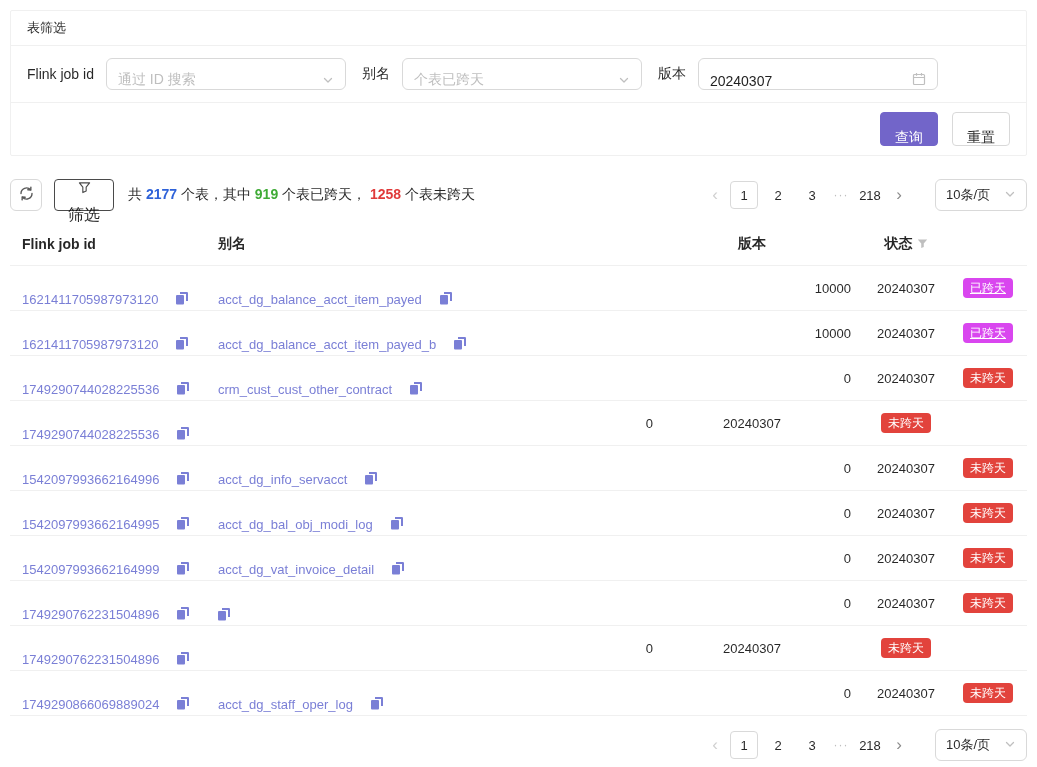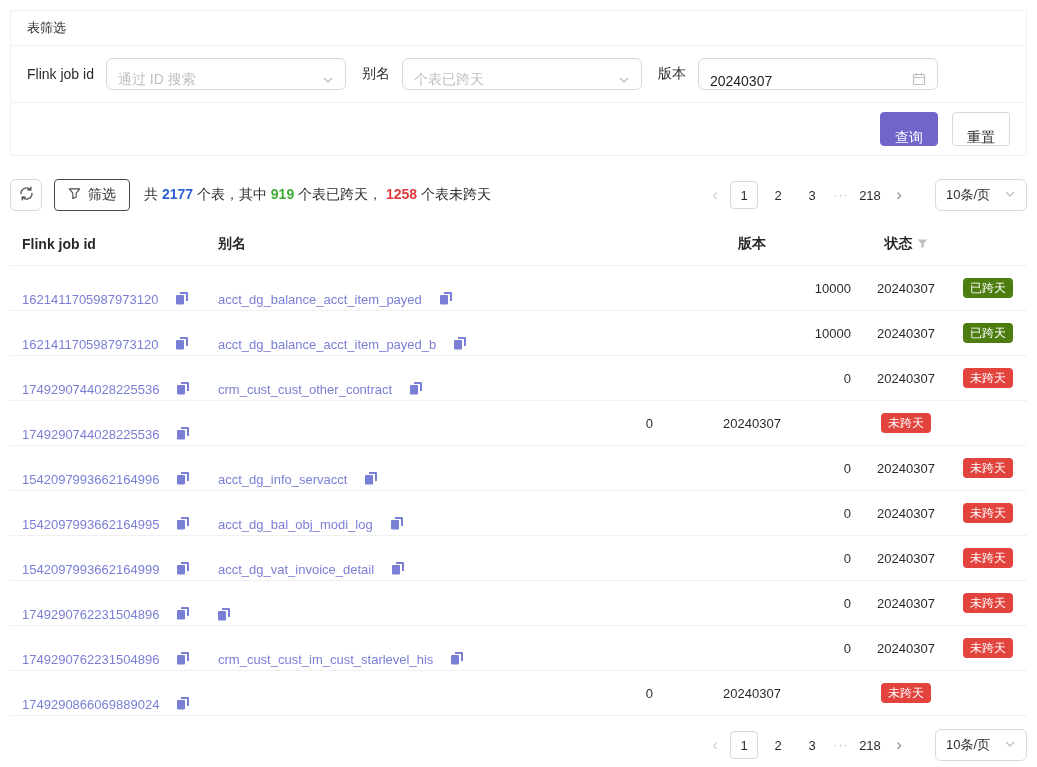--- a/index.html
+++ b/index.html
@@ -38,22 +38,22 @@
 
   
   .toolbar { display: flex; align-items: center; margin-top: 23px; }
   .icon-btn {
     width: 32px; height: 32px; border: 1px solid #d9d9d9; border-radius: 6px;
     background: #fff; display: flex; align-items: center; justify-content: center; cursor: pointer;
   }
   .filter-btn {
     margin-left: 12px; height: 32px; padding: 0 13px;
     border: 1px solid #4a4a4a; border-radius: 4px; background: #fff;
-    display: flex; align-items: center; gap: 7px; font-size: 14px;
-    cursor: pointer; font-family: inherit; color: rgba(0,0,0,.85);
+    display: flex; align-items: center; gap: 7px; font-size: 16px;
+    cursor: pointer; font-family: inherit; color: rgba(0,0,0,.85); flex-direction: column;
   }
   .summary { margin-left: 14px; white-space: nowrap; }
   .num { font-weight: 700; }
   .num-blue { color: #2e62d9; }
   .num-green { color: #3fab36; }
   .num-red { color: #e03a3a; }
 
   
   .pagination { display: flex; align-items: center; margin-left: auto; }
   .page-arrow {
@@ -91,21 +91,21 @@
   .th-version, .cell-version { text-align: center; }
   .th-status, .cell-status { display: flex; justify-content: center; align-items: center; gap: 4px; }
   .cell-id, .cell-alias { display: flex; align-items: flex-start; gap: 18px; overflow: hidden; margin-top: 23px; }
   .link { color: #7a7fd6; cursor: pointer; white-space: nowrap; }
   .copy-btn { display: inline-flex; cursor: pointer; flex: none; }
   .cell-priority, .cell-version { color: rgba(0,0,0,.85); }
   .badge {
     display: inline-block; padding: 2px 7px; border-radius: 4px;
     font-size: 12px; color: #fff; line-height: 16px; white-space: nowrap;
   }
-  .badge.success { background: #4d7c0f; }
+  .badge.success { background: #d946ef; text-decoration: underline; }
   .badge.danger { background: #e2433c; }
 
   .bottom-bar { display: flex; justify-content: flex-end; margin-top: 13px; padding-bottom: 10px; }
 </style>
 </head>
 <body>
 
 <div class="page">
 
   <section class="filter-card">
@@ -414,39 +414,39 @@
   <div class="trow">
     <div class="cell cell-id">
       <span class="link">1749290762231504896</span>
       <span class="copy-btn">
         <svg width="12" height="13" viewBox="0 0 12 13" fill="#7a7fd6">
                 <path d="M4 0h6.8c.66 0 1.2.54 1.2 1.2V9h-2V2H4V0z"></path>
                 <rect y="3" width="8" height="9.5" rx="1"></rect>
               </svg>
       </span>
     </div>
-    <div class="cell cell-alias">
-      <span class="link">crm_cust_cust_im_cust_starlevel_his</span>
-      <span class="copy-btn">
-        <svg width="12" height="13" viewBox="0 0 12 13" fill="#7a7fd6">
-                <path d="M4 0h6.8c.66 0 1.2.54 1.2 1.2V9h-2V2H4V0z"></path>
-                <rect y="3" width="8" height="9.5" rx="1"></rect>
-              </svg>
-      </span>
-    </div>
     <div class="cell cell-priority">0</div>
     <div class="cell cell-version">20240307</div>
     <div class="cell cell-status">
       <span class="badge danger">未跨天</span>
     </div>
   </div>
 
   <div class="trow">
     <div class="cell cell-id">
       <span class="link">1749290866069889024</span>
+      <span class="copy-btn">
+        <svg width="12" height="13" viewBox="0 0 12 13" fill="#7a7fd6">
+                <path d="M4 0h6.8c.66 0 1.2.54 1.2 1.2V9h-2V2H4V0z"></path>
+                <rect y="3" width="8" height="9.5" rx="1"></rect>
+              </svg>
+      </span>
+    </div>
+    <div class="cell cell-alias">
+      <span class="link">acct_dg_staff_oper_log</span>
       <span class="copy-btn">
         <svg width="12" height="13" viewBox="0 0 12 13" fill="#7a7fd6">
                 <path d="M4 0h6.8c.66 0 1.2.54 1.2 1.2V9h-2V2H4V0z"></path>
                 <rect y="3" width="8" height="9.5" rx="1"></rect>
               </svg>
       </span>
     </div>
     <div class="cell cell-priority">0</div>
     <div class="cell cell-version">20240307</div>
     <div class="cell cell-status">

